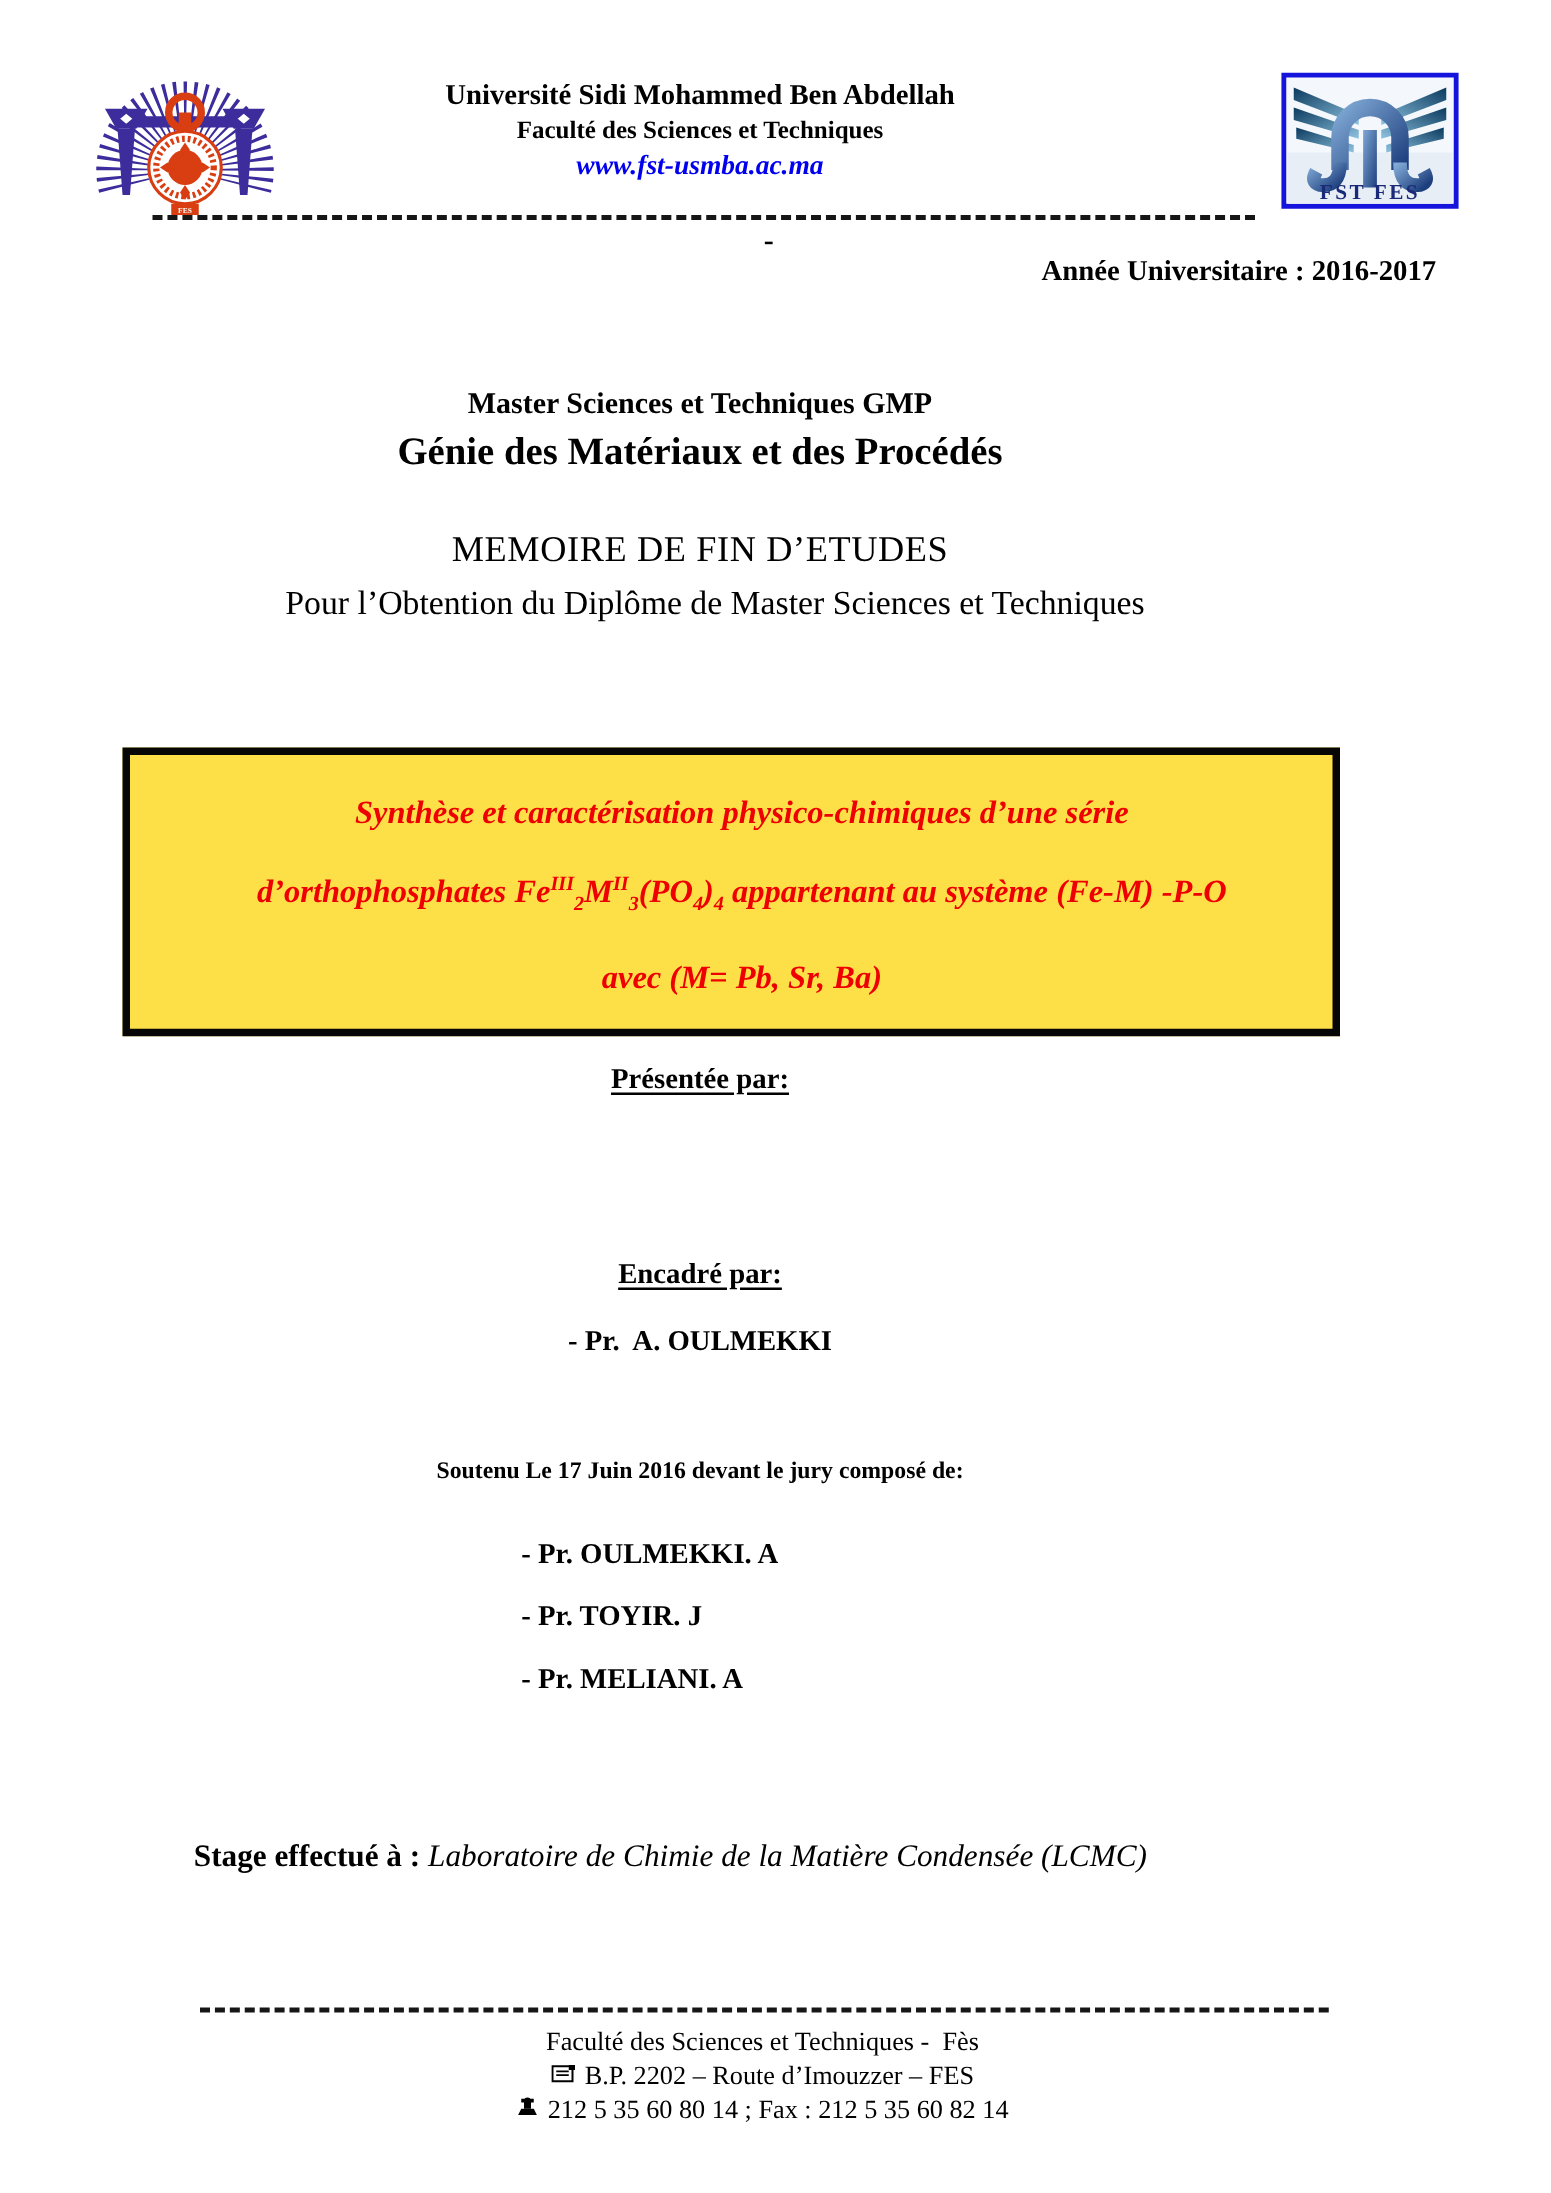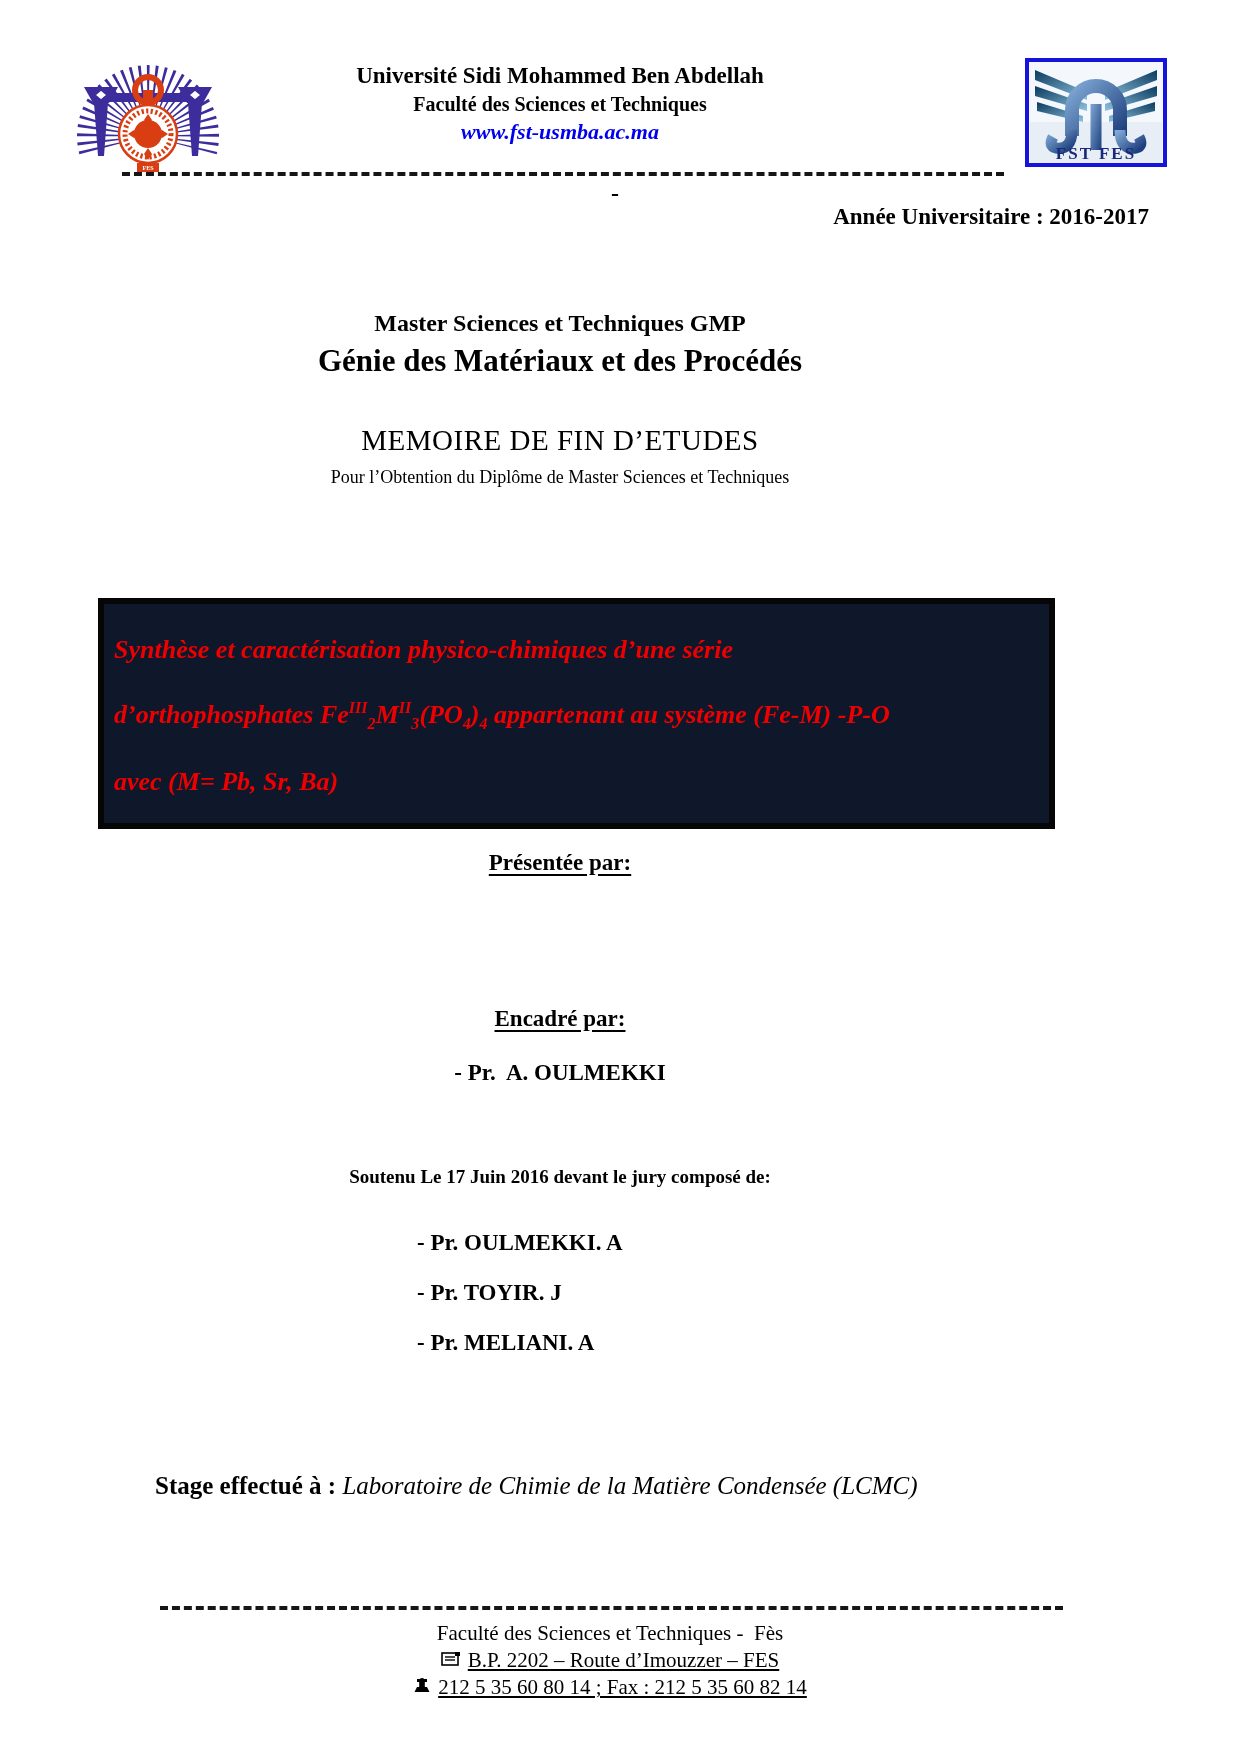--- a/index.html
+++ b/index.html
@@ -19,26 +19,26 @@
   .hc-link{font-size:22px;font-weight:bold;font-style:italic;color:#0000ee;display:inline-block;}
   .fst-logo{left:1025px;top:58px;width:138px;height:110px;}
   .dash-top{left:122px;top:172px;width:882px;border-top:4px dashed #161616;height:0;}
   .tiny-dash{left:40px;top:180px;width:1150px;text-align:center;font-size:24px;font-weight:bold;}
   .annee{right:92px;top:204px;font-size:23px;font-weight:bold;}
 
   
   .t-master{left:40px;top:310px;width:1040px;font-size:24px;font-weight:bold;}
   .t-genie{left:40px;top:343px;width:1040px;font-size:31px;font-weight:bold;}
   .t-memoire{left:40px;top:424px;width:1040px;font-size:29px;letter-spacing:.5px;}
-  .t-pour{left:40px;top:467px;width:1040px;font-size:18px;}
+  .t-pour{left:52px;top:467px;width:1040px;font-size:27px;}
 
   
   .subject-box{
-    left:98px;top:598px;width:925px;border:6px solid #060606;background:#0f172a;
-    padding:30px 10px 26px 10px;text-align:left;
+    left:98px;top:598px;width:925px;border:6px solid #060606;background:#fde047;
+    padding:30px 10px 26px 27px;text-align:center;
   }
   .subject-line{font-size:26px;font-weight:bold;font-style:italic;color:#ee0000;
     margin:0 0 27px 0;line-height:31px;}
   .subject-line:last-child{margin-bottom:0;}
   .formula{white-space:nowrap;}
   .formula sup{font-size:62%;}
   .formula sub{font-size:62%;}
 
   
   .presentee{left:40px;top:850px;width:1040px;font-size:23px;font-weight:bold;}
@@ -49,21 +49,21 @@
   .soutenu{left:40px;top:1166px;width:1040px;font-size:19px;font-weight:bold;}
   .jury{left:417px;top:1228px;text-align:left;}
   .jury-item{font-size:23px;font-weight:bold;line-height:29px;margin-bottom:21px;}
   .stage{left:155px;top:1472px;font-size:25px;}
   .stage b{font-weight:bold;}
   .stage i{font-style:italic;}
 
   
   .dash-bottom{left:160px;top:1606px;width:903px;border-top:4px dashed #161616;height:0;}
   .footer{left:50px;top:1620px;width:1120px;text-align:center;font-size:21px;line-height:27px;}
-  .f-row{display:flex;justify-content:center;gap:7px;text-decoration:underline;}
+  .f-row{display:flex;justify-content:center;gap:7px;}
   .icon{display:inline-block;flex:0 0 auto;}
 </style>
 </head>
 <body>
 
 <div class="page">
 
   <div class="abs usmba-logo">
     <svg width="168" height="124" viewBox="0 0 168 124">
 

